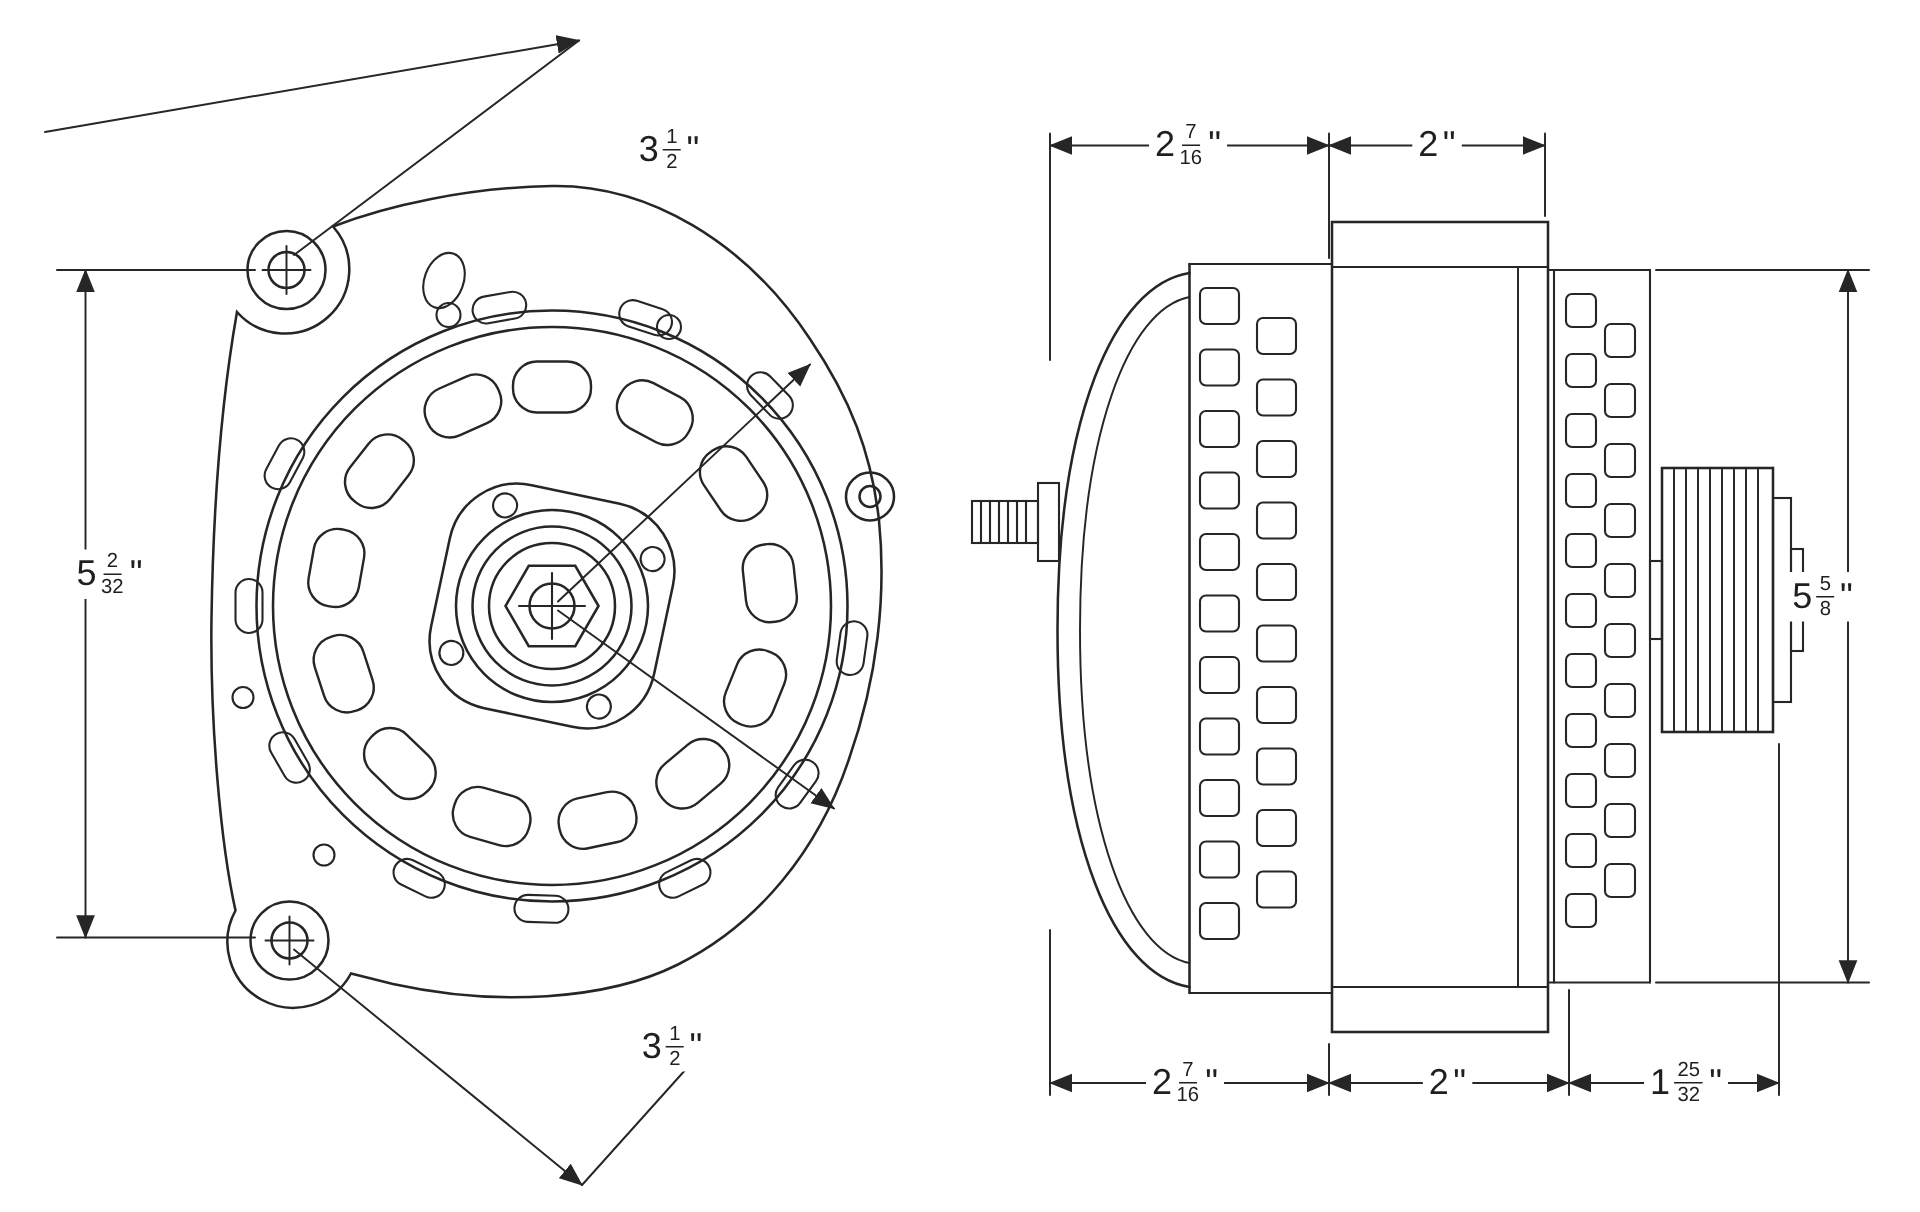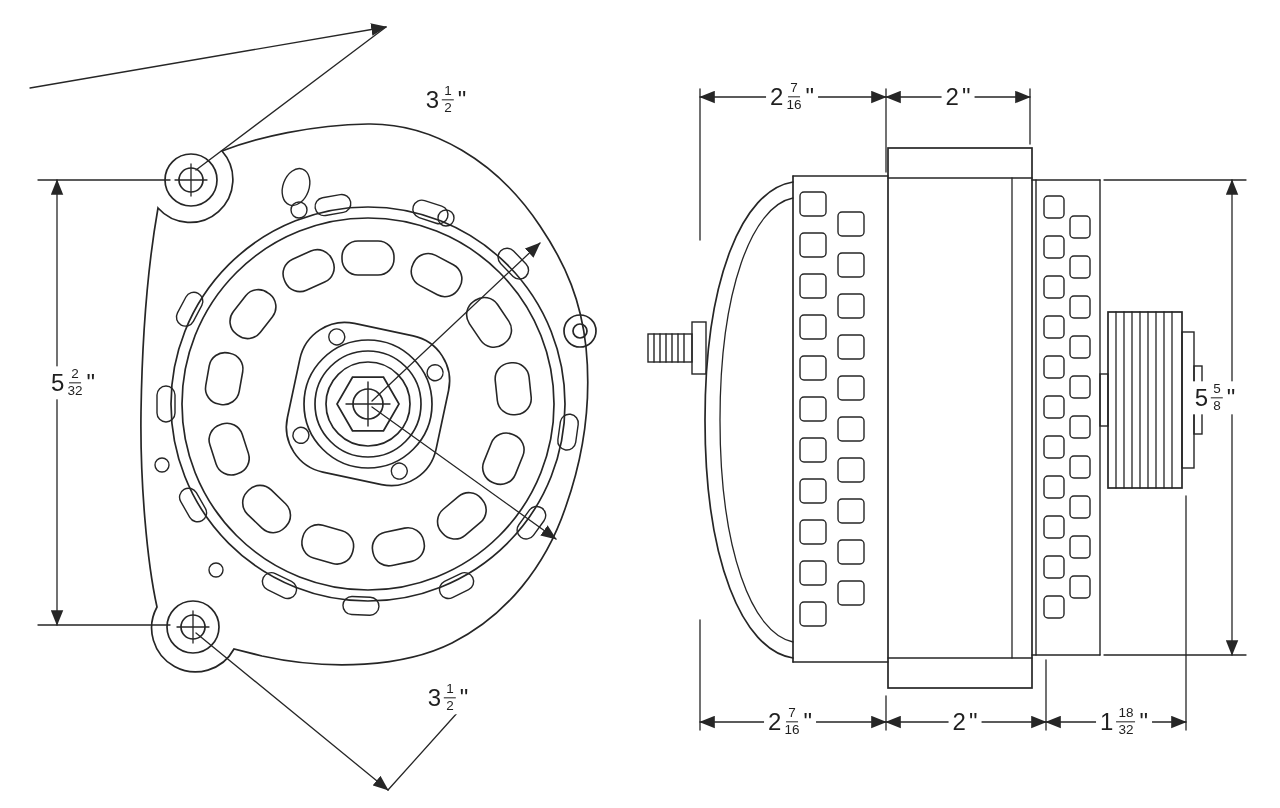--- a/index.html
+++ b/index.html
@@ -310,19 +310,19 @@
 </div>
 
 <div class="dim-label" style="left:965px; top:722px;">
   <span class="whole">2</span>
   <span class="unit">"</span>
 </div>
 
 <div class="dim-label" style="left:1124px; top:722px;">
   <span class="whole">1</span>
   <span class="frac">
-    <span class="num">18</span>
+    <span class="num">25</span>
     <span class="den">32</span>
   </span>
   <span class="unit">"</span>
 </div>
 
 </div>
 
 </body></html>

